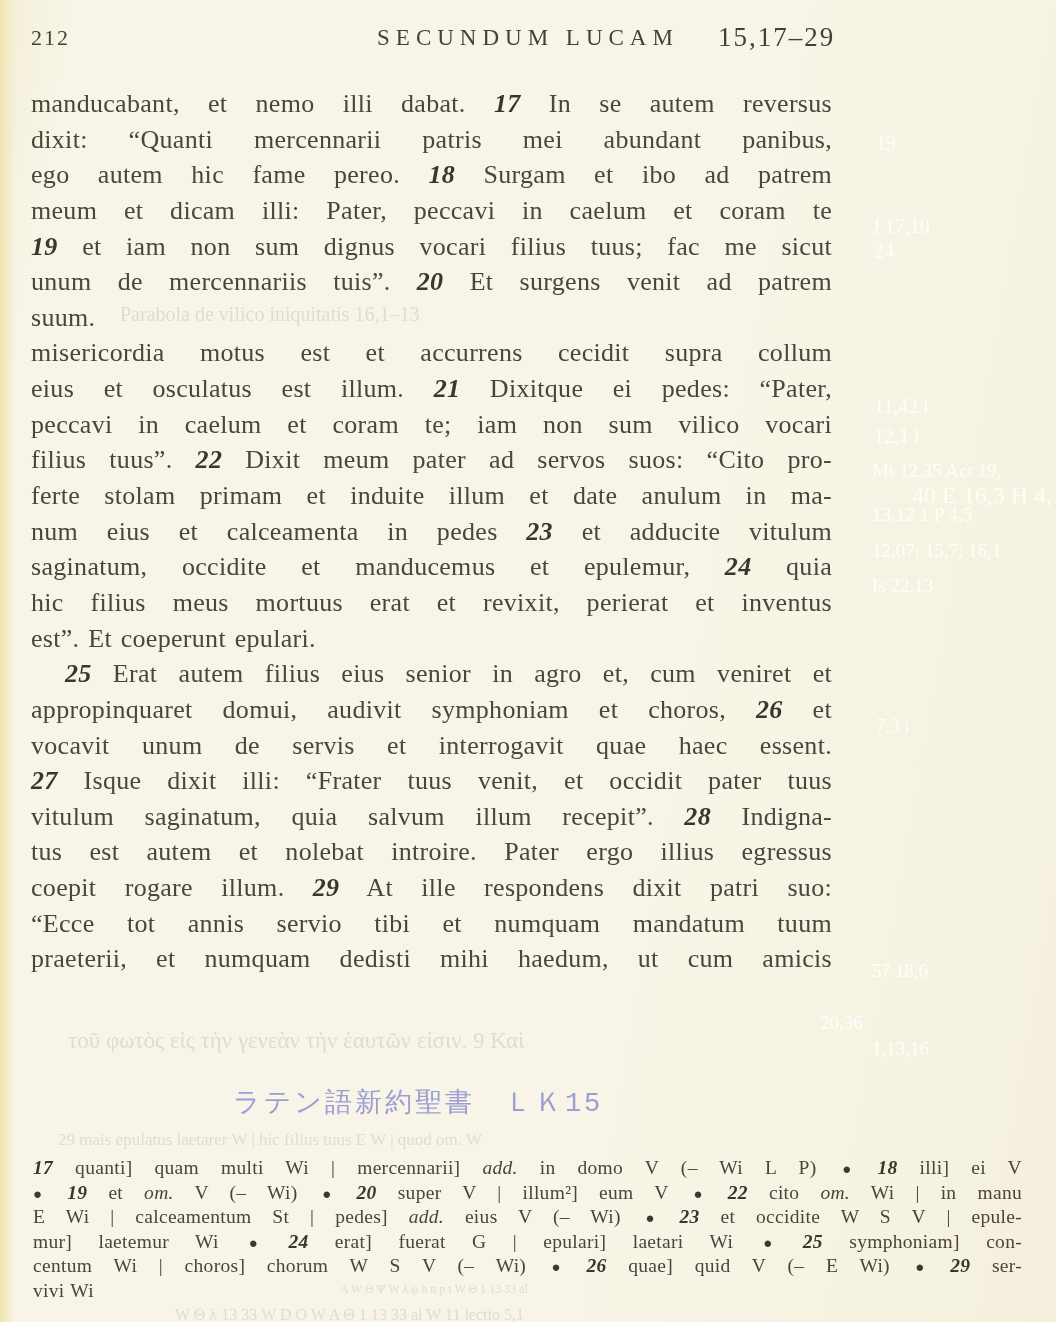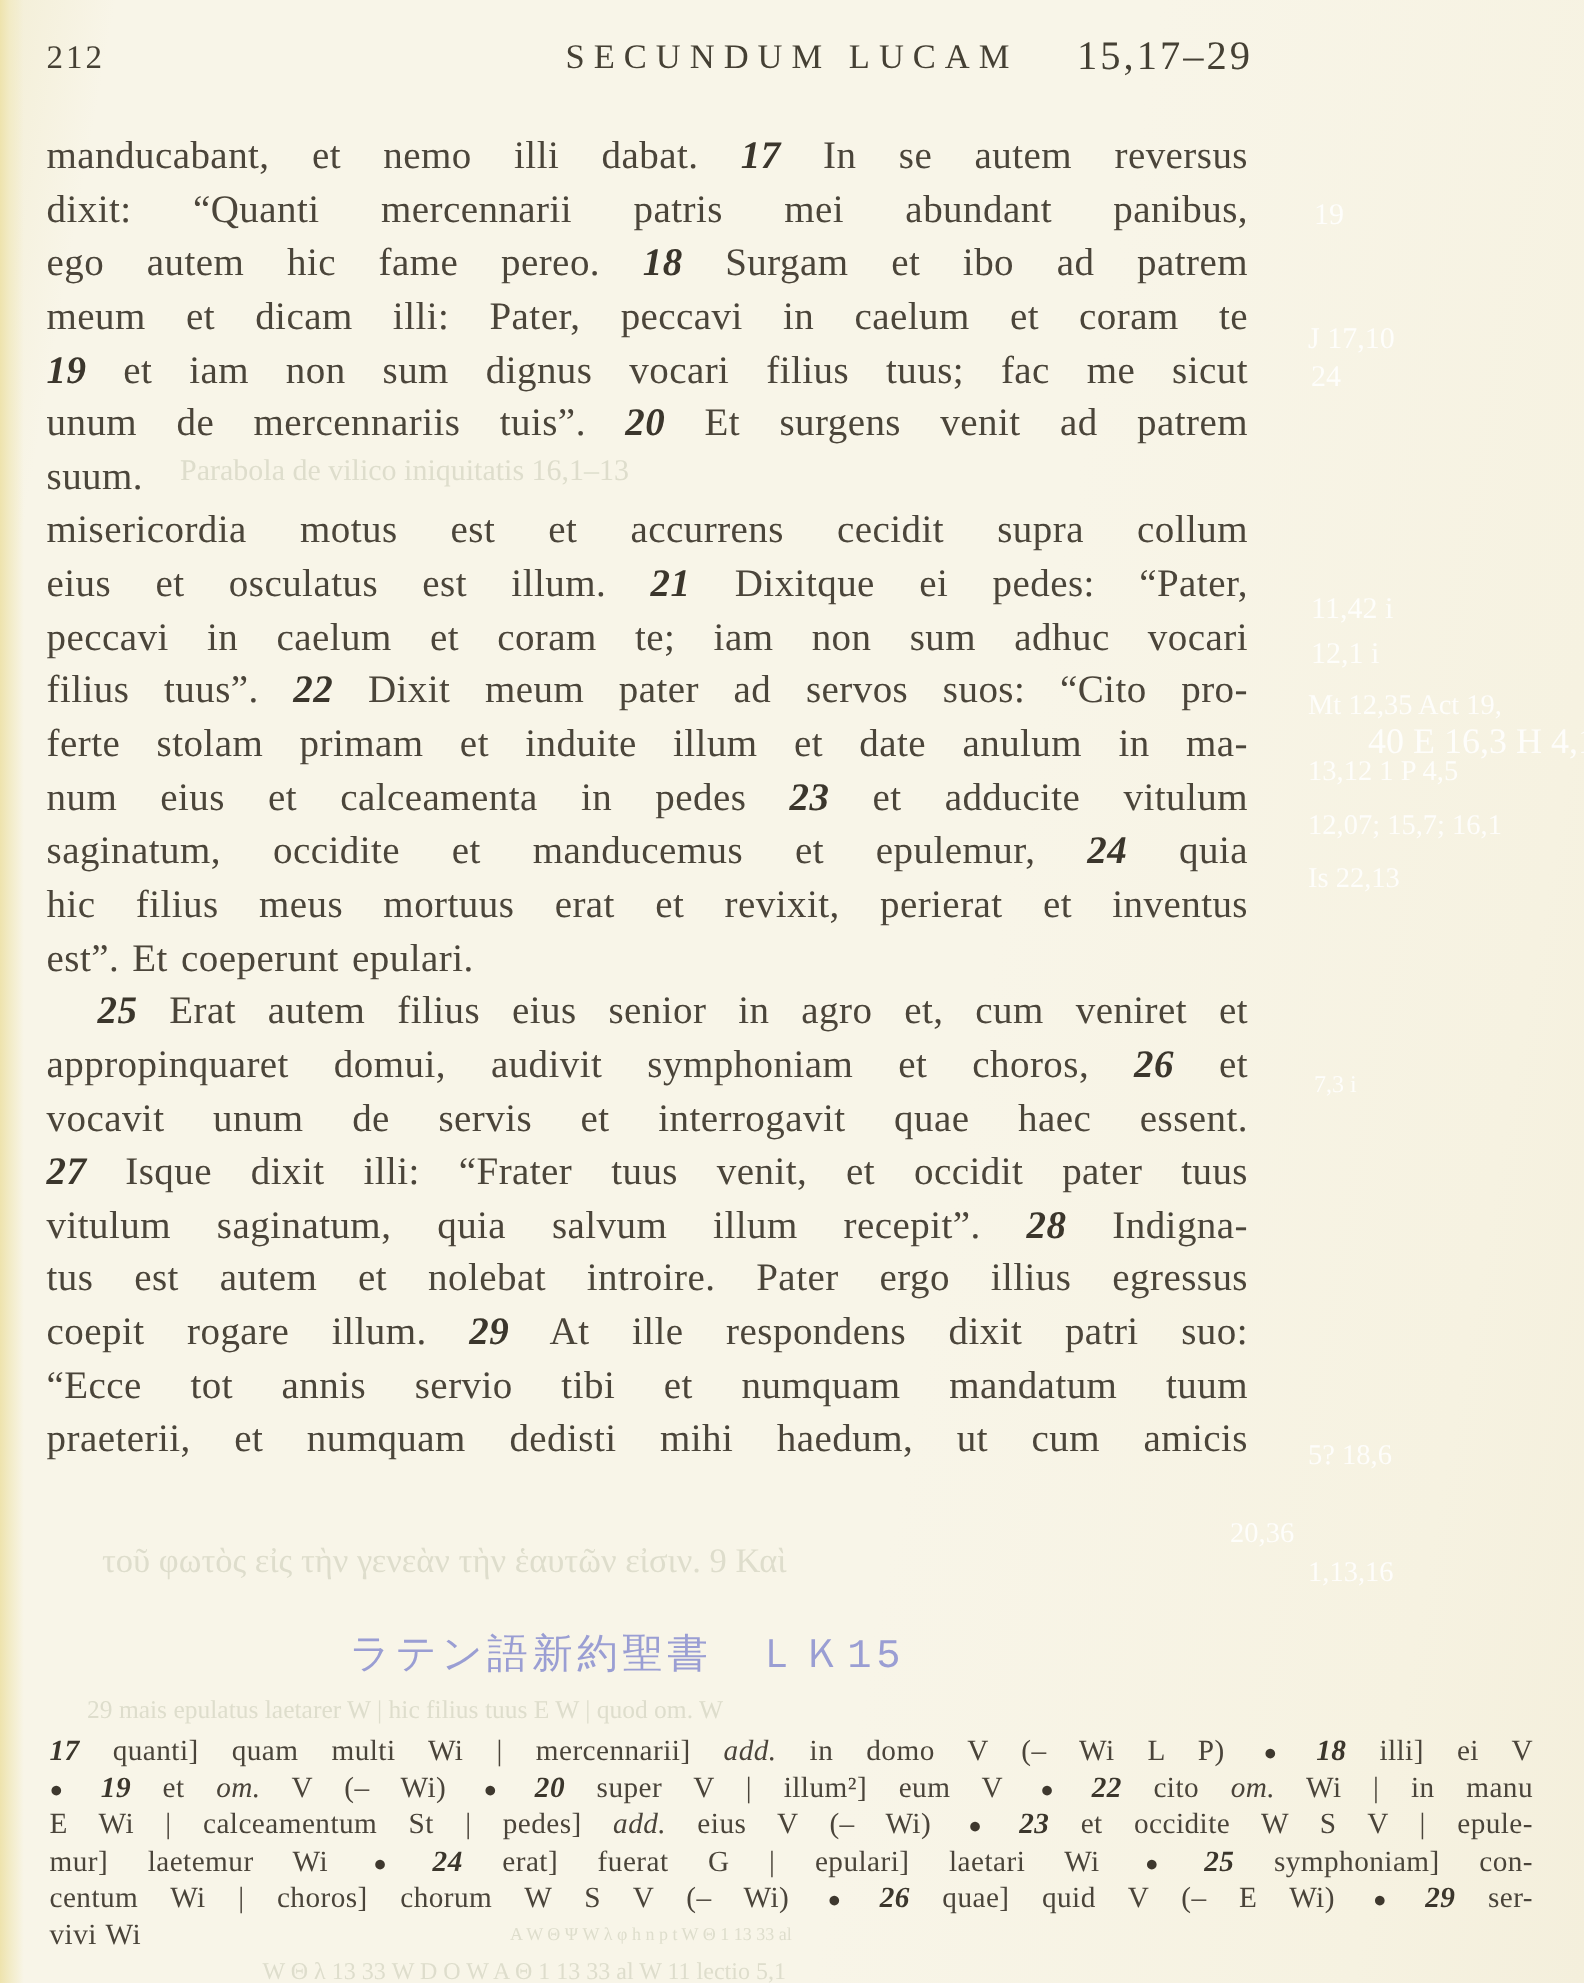--- a/index.html
+++ b/index.html
@@ -87,41 +87,41 @@
       <div class="ghost light" style="top: 132px; left: 876px; font-size: 20px;">19</div>
       <div class="ghost light" style="top: 215px; left: 872px; font-size: 20px;">J 17,10</div>
       <div class="ghost light" style="top: 240px; left: 874px; font-size: 20px;">24</div>
       <div class="ghost light" style="top: 395px; left: 874px; font-size: 20px;">11,42 i</div>
       <div class="ghost light" style="top: 425px; left: 874px; font-size: 20px;">12,1 i</div>
       <div class="ghost light" style="top: 460px; left: 872px; font-size: 19px;">Mt 12,35 Act 19,</div>
       <div class="ghost light" style="top: 482px; left: 872px; font-size: 24px; margin-left: 40px;">40 E 16,3 H 4,13</div>
       <div class="ghost light" style="top: 504px; left: 872px; font-size: 19px;">13,12 1 P 4,5</div>
       <div class="ghost light" style="top: 540px; left: 872px; font-size: 19px;">12,07; 15,7; 16,1</div>
       <div class="ghost light" style="top: 575px; left: 872px; font-size: 19px;">Is 22,13</div>
-      <div class="ghost light" style="top: 715px; left: 876px; font-size: 16px;">7,3 i</div>
+      <div class="ghost light" style="top: 715px; left: 876px; font-size: 19px;">7,3 i</div>
       <div class="ghost light" style="top: 960px; left: 872px; font-size: 19px;">5? 18,6</div>
       <div class="ghost light" style="top: 1012px; left: 820px; font-size: 19px;">20,36</div>
       <div class="ghost light" style="top: 1038px; left: 872px; font-size: 19px;">1,13,16</div>
     </div>
 
   <div class="hdr-pageno">212</div>
   <div class="hdr-title">SECUNDUM LUCAM</div>
   <div class="hdr-range">15,17–29</div>
 
   <div class="body-block" id="body-block">
       <div class="line"><span>manducabant, et nemo illi dabat. </span><span class="vn">17</span><span> In se autem reversus</span></div>
       <div class="line"><span>dixit: “Quanti mercennarii patris mei abundant panibus,</span></div>
       <div class="line"><span>ego autem hic fame pereo. </span><span class="vn">18</span><span> Surgam et ibo ad patrem</span></div>
       <div class="line"><span>meum et dicam illi: Pater, peccavi in caelum et coram te</span></div>
       <div class="line"><span class="vn">19</span><span> et iam non sum dignus vocari filius tuus; fac me sicut</span></div>
       <div class="line"><span>unum de mercennariis tuis”. </span><span class="vn">20</span><span> Et surgens venit ad patrem</span></div>
       <div class="line last"><span>suum.</span></div>
       <div class="line"><span>misericordia motus est et accurrens cecidit supra collum</span></div>
       <div class="line"><span>eius et osculatus est illum. </span><span class="vn">21</span><span> Dixitque ei pedes: “Pater,</span></div>
-      <div class="line"><span>peccavi in caelum et coram te; iam non sum adhuc vocari</span></div>
+      <div class="line"><span>peccavi in caelum et coram te; iam non sum vilico vocari</span></div>
       <div class="line"><span>filius tuus”. </span><span class="vn">22</span><span> Dixit meum pater ad servos suos: “Cito pro-</span></div>
       <div class="line"><span>ferte stolam primam et induite illum et date anulum in ma-</span></div>
       <div class="line"><span>num eius et calceamenta in pedes </span><span class="vn">23</span><span> et adducite vitulum</span></div>
       <div class="line"><span>saginatum, occidite et manducemus et epulemur, </span><span class="vn">24</span><span> quia</span></div>
       <div class="line"><span>hic filius meus mortuus erat et revixit, perierat et inventus</span></div>
       <div class="line last"><span>est”. Et coeperunt epulari.</span></div>
       <div class="line indent"><span class="vn">25</span><span> Erat autem filius eius senior in agro et, cum veniret et</span></div>
       <div class="line"><span>appropinquaret domui, audivit symphoniam et choros, </span><span class="vn">26</span><span> et</span></div>
       <div class="line"><span>vocavit unum de servis et interrogavit quae haec essent.</span></div>
       <div class="line"><span class="vn">27</span><span> Isque dixit illi: “Frater tuus venit, et occidit pater tuus</span></div>

